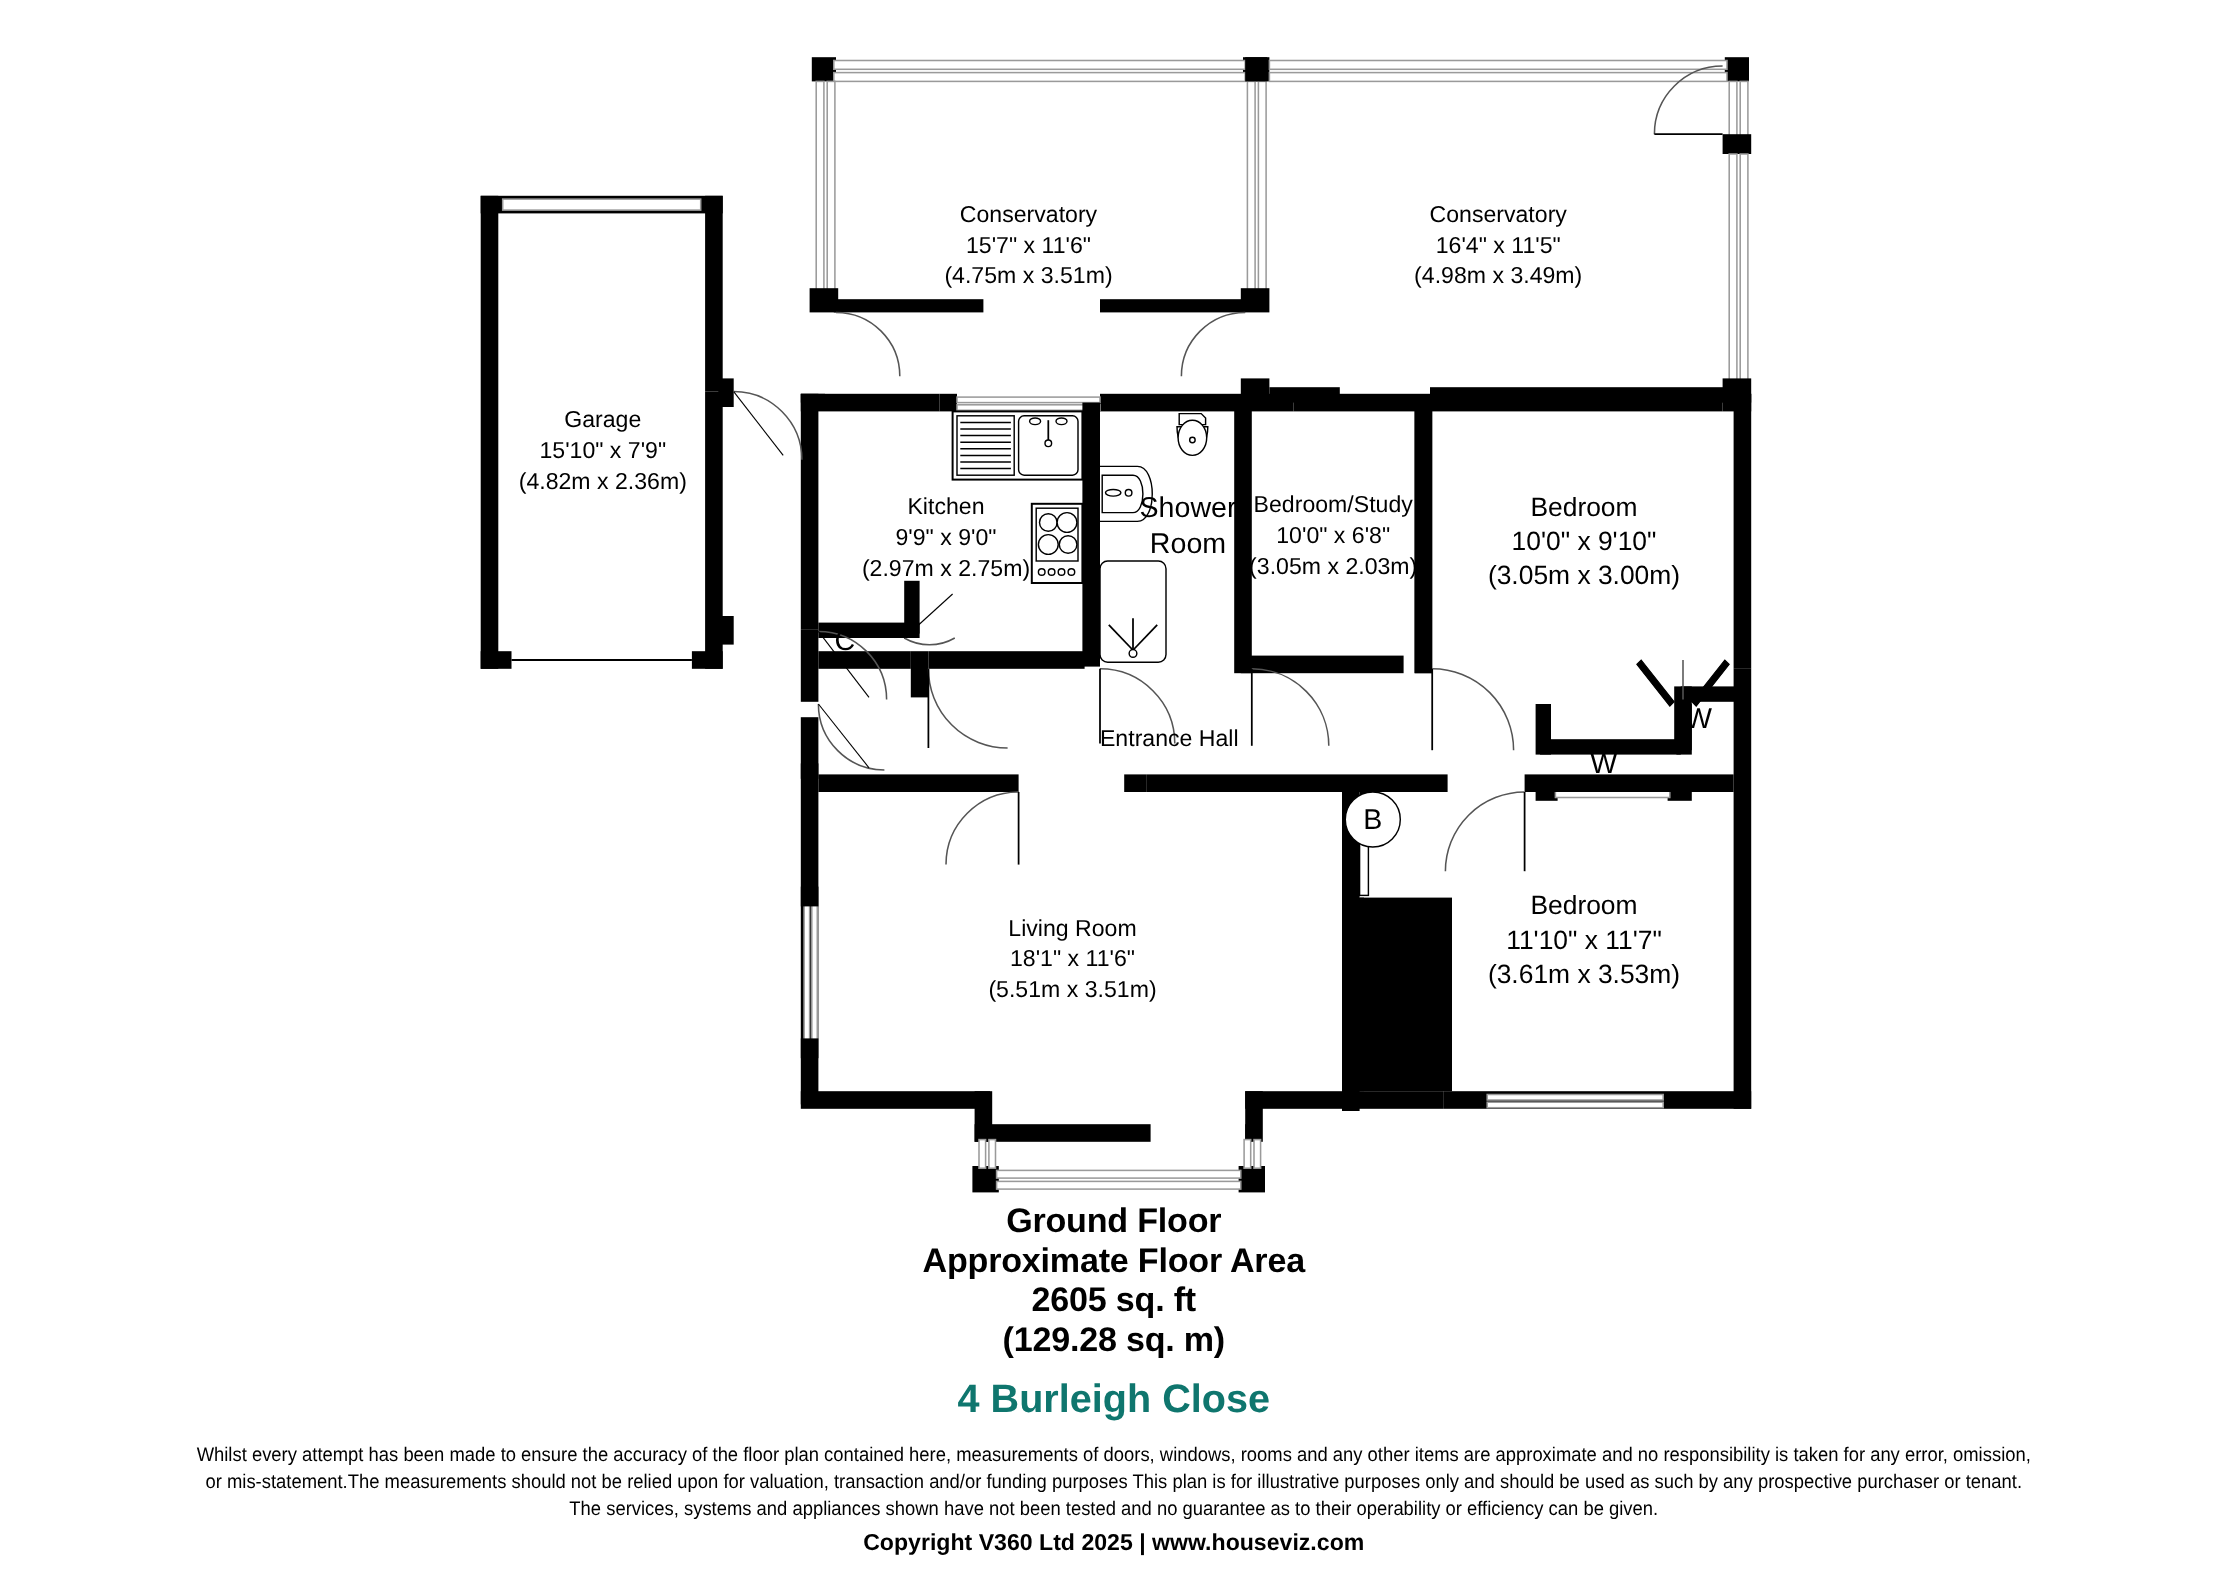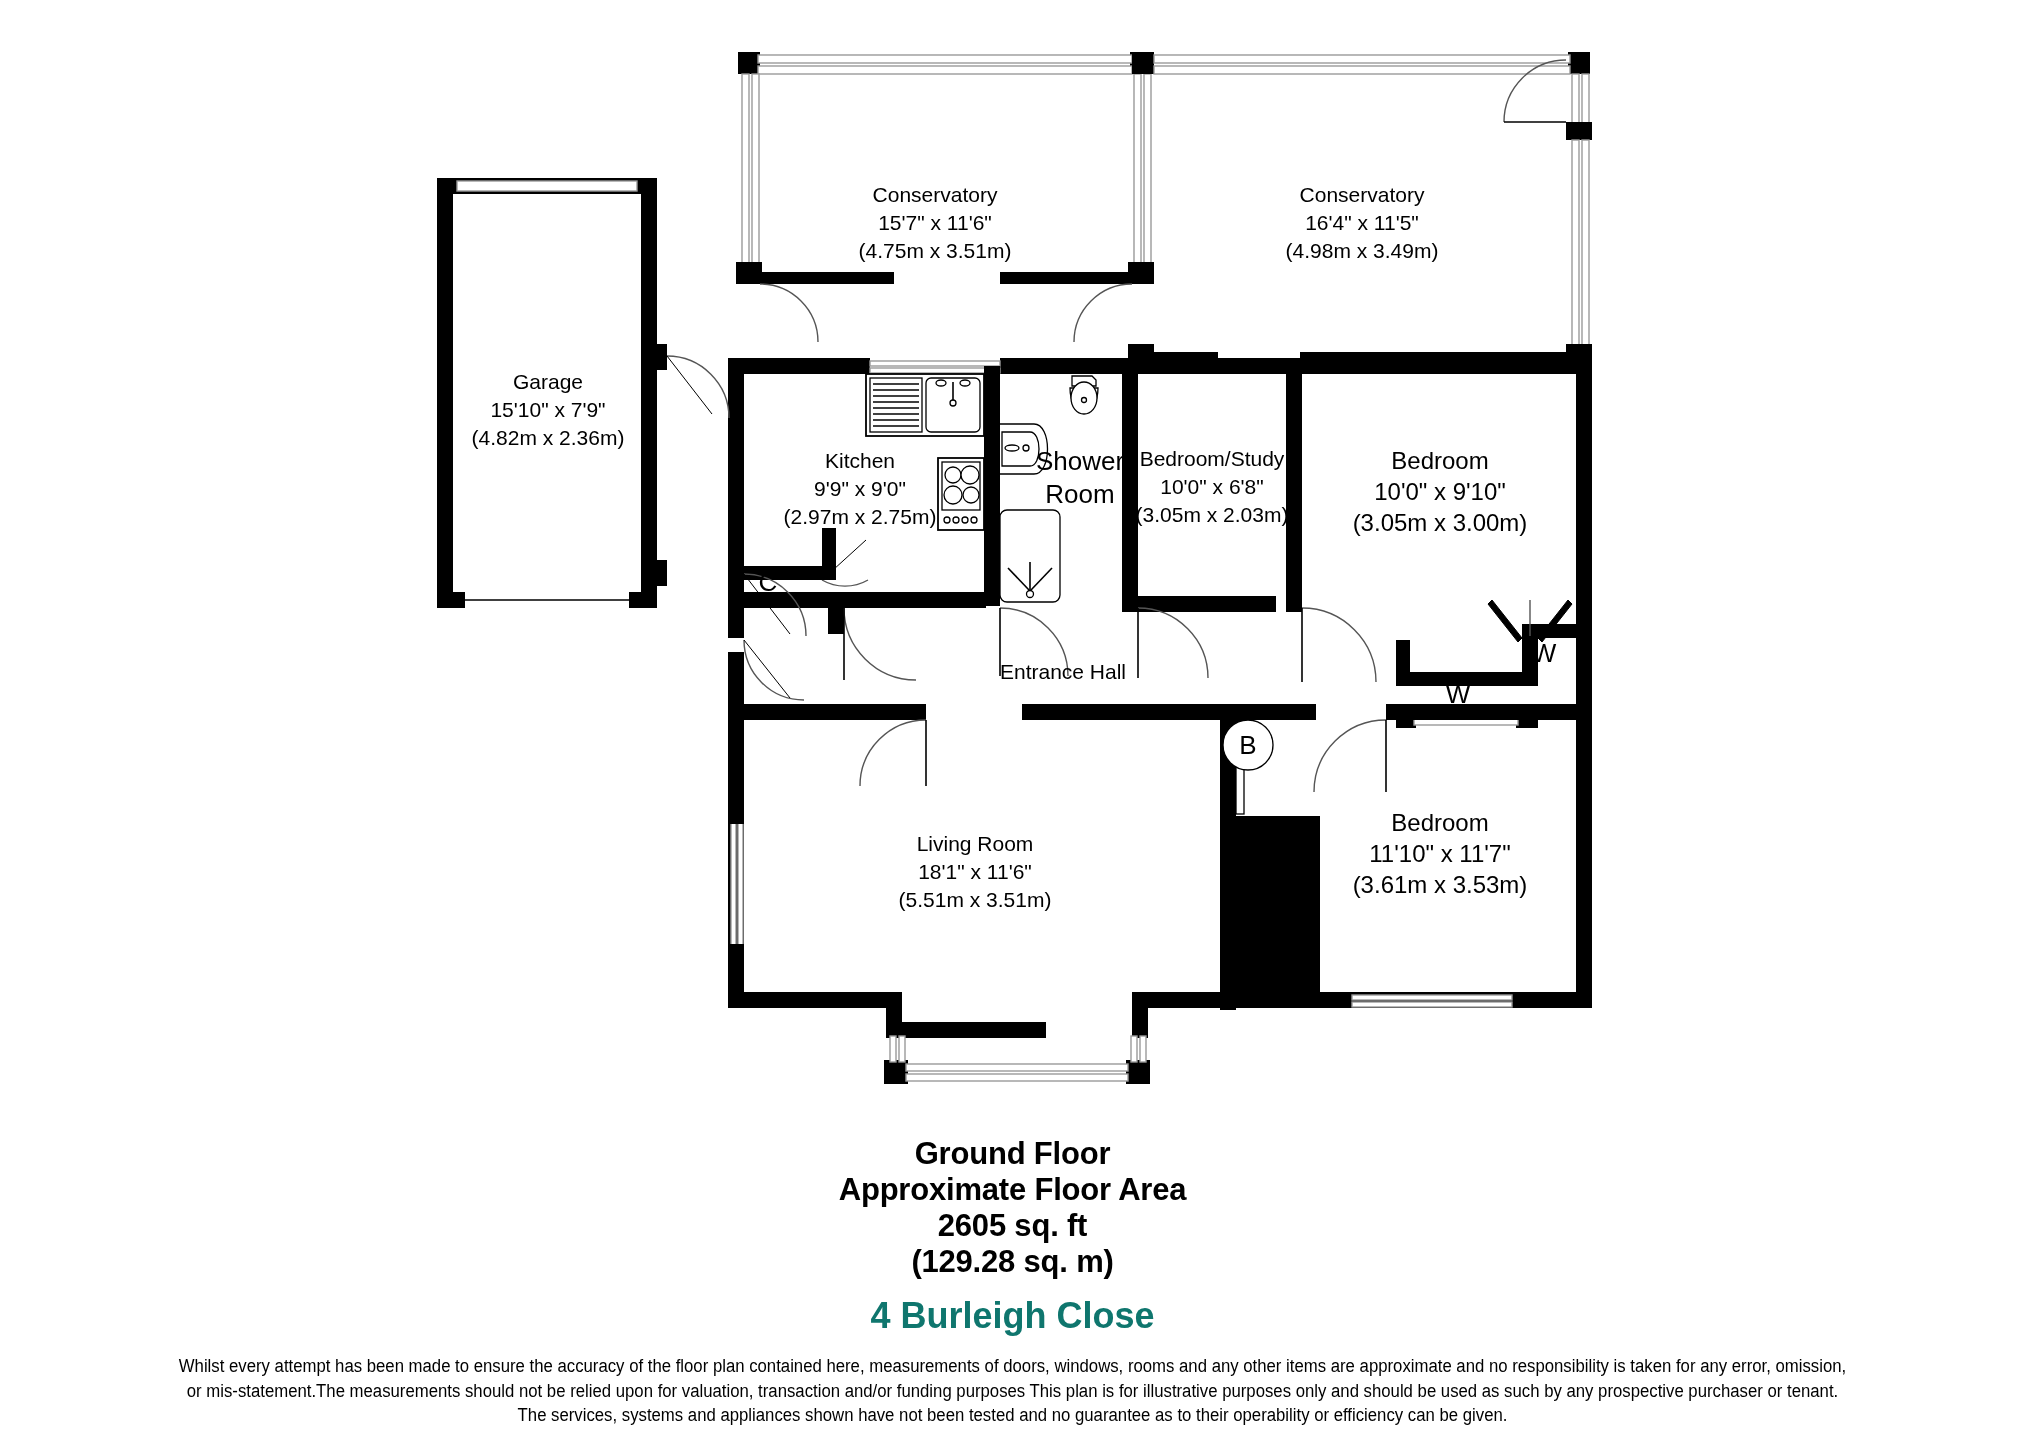--- a/index.html
+++ b/index.html
@@ -54,21 +54,21 @@
   .swing { fill: none; stroke: #555555; stroke-width: 1.4; }
   .fixture { fill: #ffffff; stroke: #000000; stroke-width: 1.8; }
   .fixture-thin { fill: #ffffff; stroke: #000000; stroke-width: 1.3; }
   .winfill { fill: #ffffff; stroke: #9a9a9a; stroke-width: 1.4; }
   .doorleaf { fill: #000000; stroke: #000000; stroke-width: 1; }
 
   
   #footer-block {
     position: absolute;
     left: 0;
-    top: 1136px;
+    top: 1092px;
     width: 2025px;
     text-align: center;
   }
   .title-line {
     font-family: "Liberation Sans", sans-serif;
     font-weight: bold;
     font-size: 31px;
     line-height: 36px;
     letter-spacing: -0.2px;
     color: #000;
@@ -432,15 +432,16 @@
     <div class="title-line">Ground Floor</div>
     <div class="title-line">Approximate Floor Area</div>
     <div class="title-line">2605 sq. ft</div>
     <div class="title-line">(129.28 sq. m)</div>
     <div id="address-line">4 Burleigh Close</div>
     <div id="disclaimer-block">
       <div>Whilst every attempt has been made to ensure the accuracy of the floor plan contained here, measurements of doors, windows, rooms and any other items are approximate and no responsibility is taken for any error, omission,</div>
       <div>or mis-statement.The measurements should not be relied upon for valuation, transaction and/or funding purposes This plan is for illustrative purposes only and should be used as such by any prospective purchaser or tenant.</div>
       <div>The services, systems and appliances shown have not been tested and no guarantee as to their operability or efficiency can be given.</div>
     </div>
+    <div id="copyright-line">Copyright V360 Ltd 2025 | www.houseviz.com</div>
   </div>
 
 </div>
 
 </body></html>

